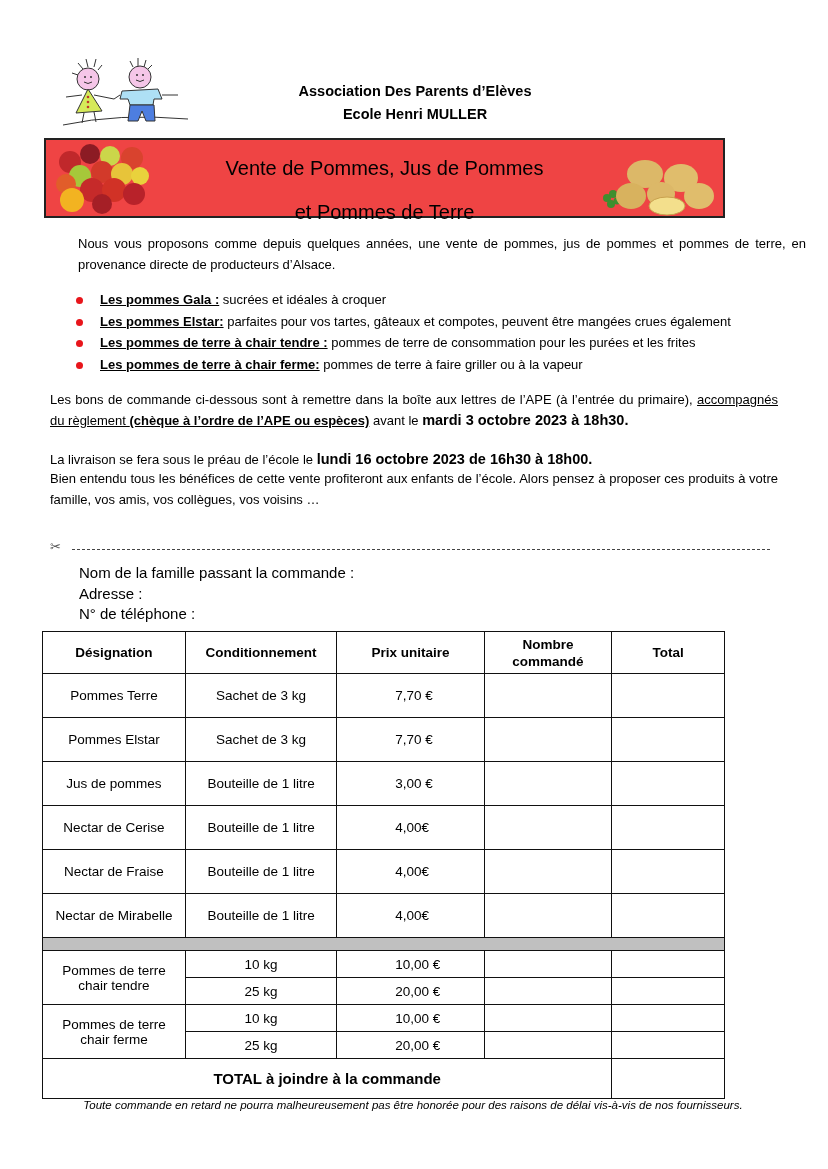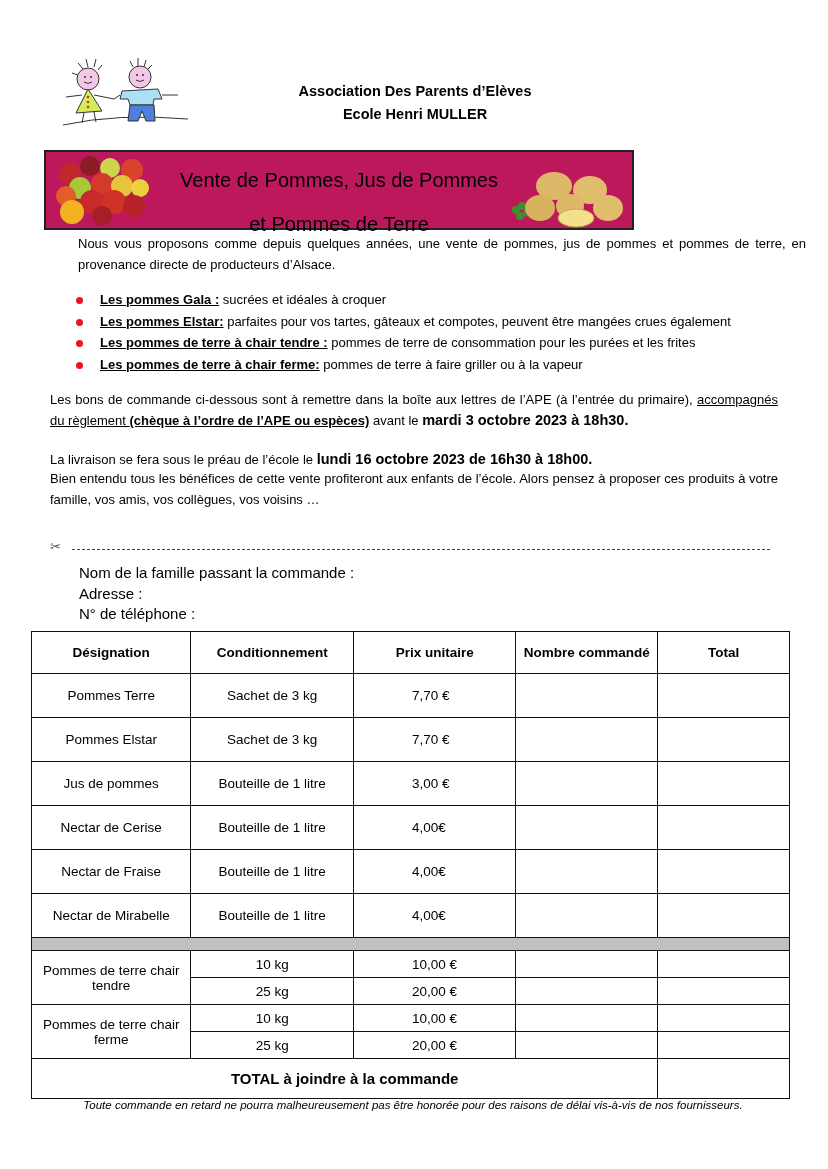--- a/index.html
+++ b/index.html
@@ -2,21 +2,21 @@
 <html><head>
   <meta charset="utf-8">
   <style>
     * { box-sizing: border-box; margin: 0; padding: 0; }
     html, body { width: 828px; height: 1169px; background: #ffffff; }
     body { position: relative; font-family: "Liberation Sans", sans-serif; color: #000; overflow: hidden; }
 
     .logo { position: absolute; left: 58px; top: 55px; width: 135px; height: 75px; }
     .org { position: absolute; left: 240px; top: 80px; width: 350px; text-align: center; font-weight: bold; font-size: 14.5px; line-height: 23px; }
 
-    .banner { position: absolute; left: 44px; top: 138px; width: 590px; height: 80px; border: 2px solid #222; background: #be185d; margin-top: 12px; }
+    .banner { position: absolute; left: 44px; top: 138px; width: 681px; height: 80px; border: 2px solid #222; background: #ef4444; }
     .banner .apples { position: absolute; left: 6px; top: 4px; width: 98px; height: 70px; }
     .banner .potatoes { position: absolute; right: 8px; top: 14px; width: 120px; height: 62px; }
     .banner .title { position: absolute; left: 130px; right: 130px; top: 6px; text-align: center; font-size: 20px; line-height: 44px; }
 
     .para { position: absolute; left: 50px; width: 728px; font-size: 13px; line-height: 21px; text-align: justify; }
     .p1 { top: 233px; margin-left: 28px; }
     .bullets { position: absolute; left: 76px; top: 289px; width: 710px; list-style: none; font-size: 13px; line-height: 21.5px; }
     .bullets li { position: relative; padding-left: 24px; }
     .bullets li .dot { position: absolute; left: 0; top: 8px; width: 7px; height: 7px; border-radius: 50%; background: #e8151b; }
     .bullets li .lbl { font-weight: bold; text-decoration: underline; }
@@ -26,21 +26,21 @@
     .big { font-weight: bold; font-size: 14.5px; }
     .p3 { top: 449px; }
     .p4 { top: 468px; }
 
     .cutline { position: absolute; left: 50px; top: 541px; width: 720px; height: 16px; }
     .cutline .scissors { position: absolute; left: 0; top: -2px; font-size: 13px; color: #555; }
     .cutline .dash { position: absolute; left: 22px; top: 8px; right: 0; border-top: 1px dashed #444; }
 
     .fields { position: absolute; left: 79px; top: 563px; font-size: 15px; line-height: 20.5px; }
 
-    table.order { position: absolute; left: 31px; top: 631px; width: 759px; border-collapse: collapse; font-size: 13.5px; }
+    table.order { position: absolute; left: 42px; top: 631px; width: 683px; border-collapse: collapse; font-size: 13.5px; }
     table.order td, table.order th { border: 1.6px solid #111; text-align: center; vertical-align: middle; padding: 0 4px; }
     table.order th { font-weight: bold; height: 42px; font-size: 13.5px; line-height: 17px; }
     table.order tr.std td { height: 44px; }
     table.order tr.sep td { height: 13px; background: #c0c0c0; }
     table.order tr.sub td { height: 27px; margin-left: 28px; }
     table.order tr.total td { height: 40px; margin-top: 36px; }
     table.order td.totlabel { font-weight: bold; font-size: 15px; }
     table.order td.price { text-align: left; padding-left: 58px; }
 
     .footnote { position: absolute; left: 48px; top: 1099px; width: 730px; font-size: 11.5px; font-style: italic; text-align: center; }

